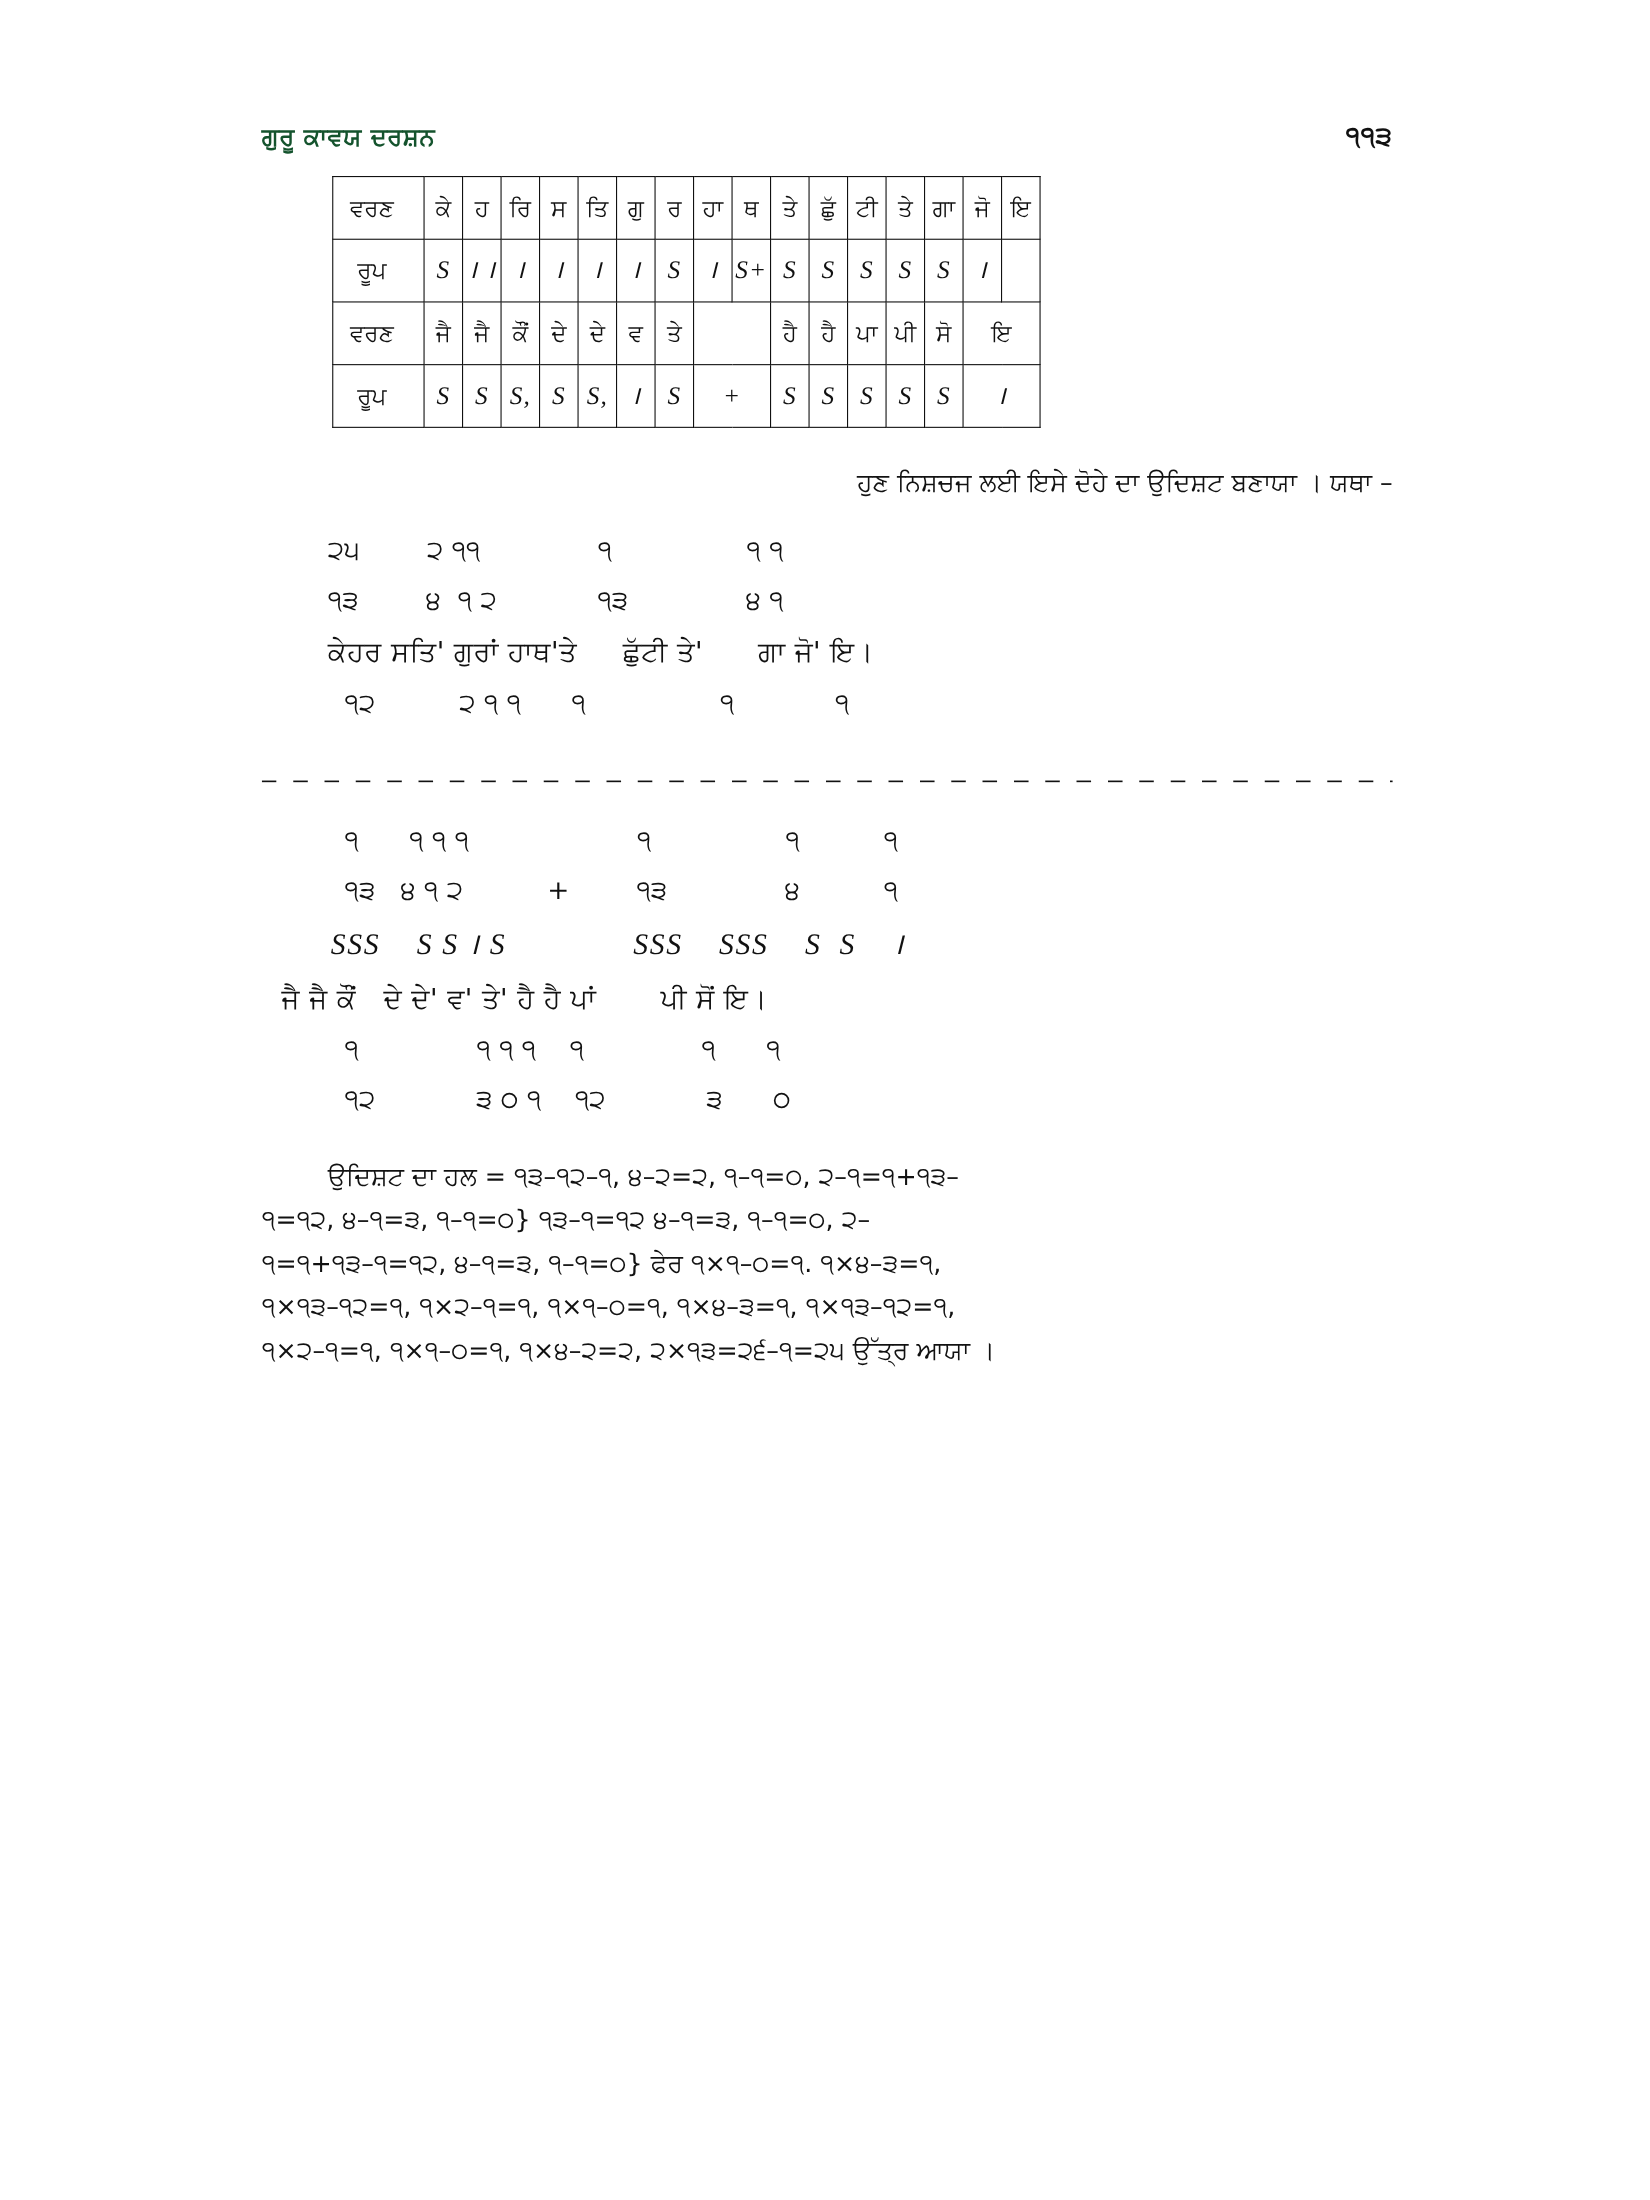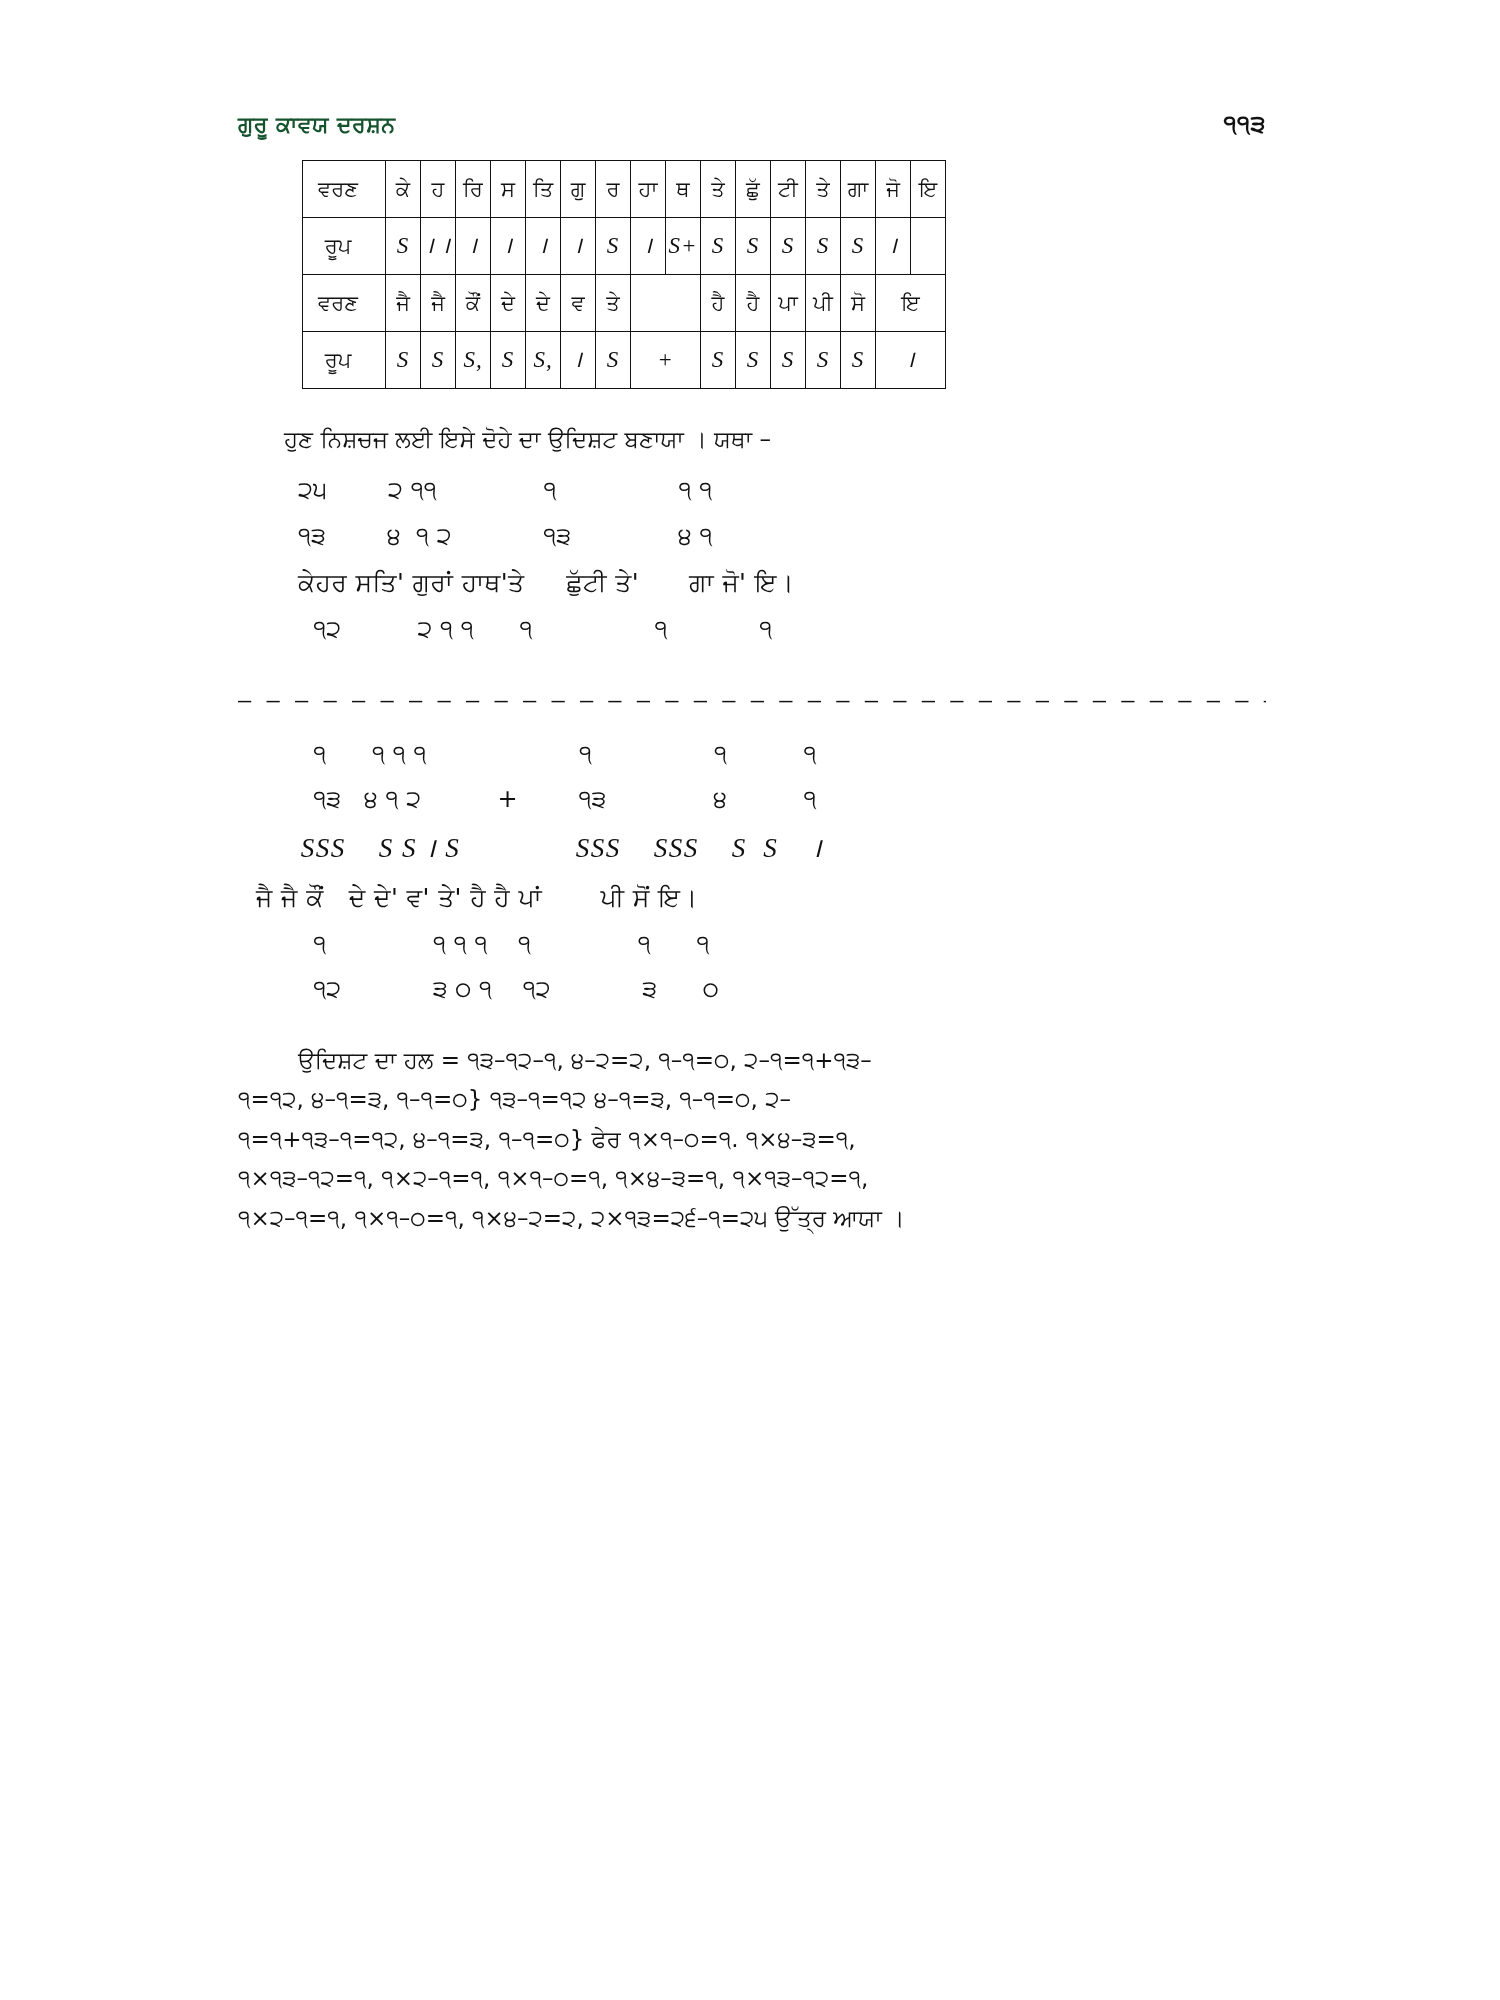--- a/index.html
+++ b/index.html
@@ -73,25 +73,26 @@
     letter-spacing: 1px;
   }
   .scan-table td.blank { border-left: 1.5px solid #111; }
 
   
   .para {
     font-family: "DejaVu Sans", sans-serif;
     font-size: 23px;
     line-height: 1.75;
     margin-top: 30px;
+    text-align: right;
   }
   .para.indent { text-indent: 46px; }
 
   
-  .block { margin-top: 9px; }
+  .block { margin-top: 19px; }
   .row {
     display: block;
     font-family: "DejaVu Sans", sans-serif;
     font-size: 24px;
     white-space: pre;
     line-height: 1.9;
   }
   .row.gan {
     font-family: "Liberation Serif", serif;
     font-style: italic;

